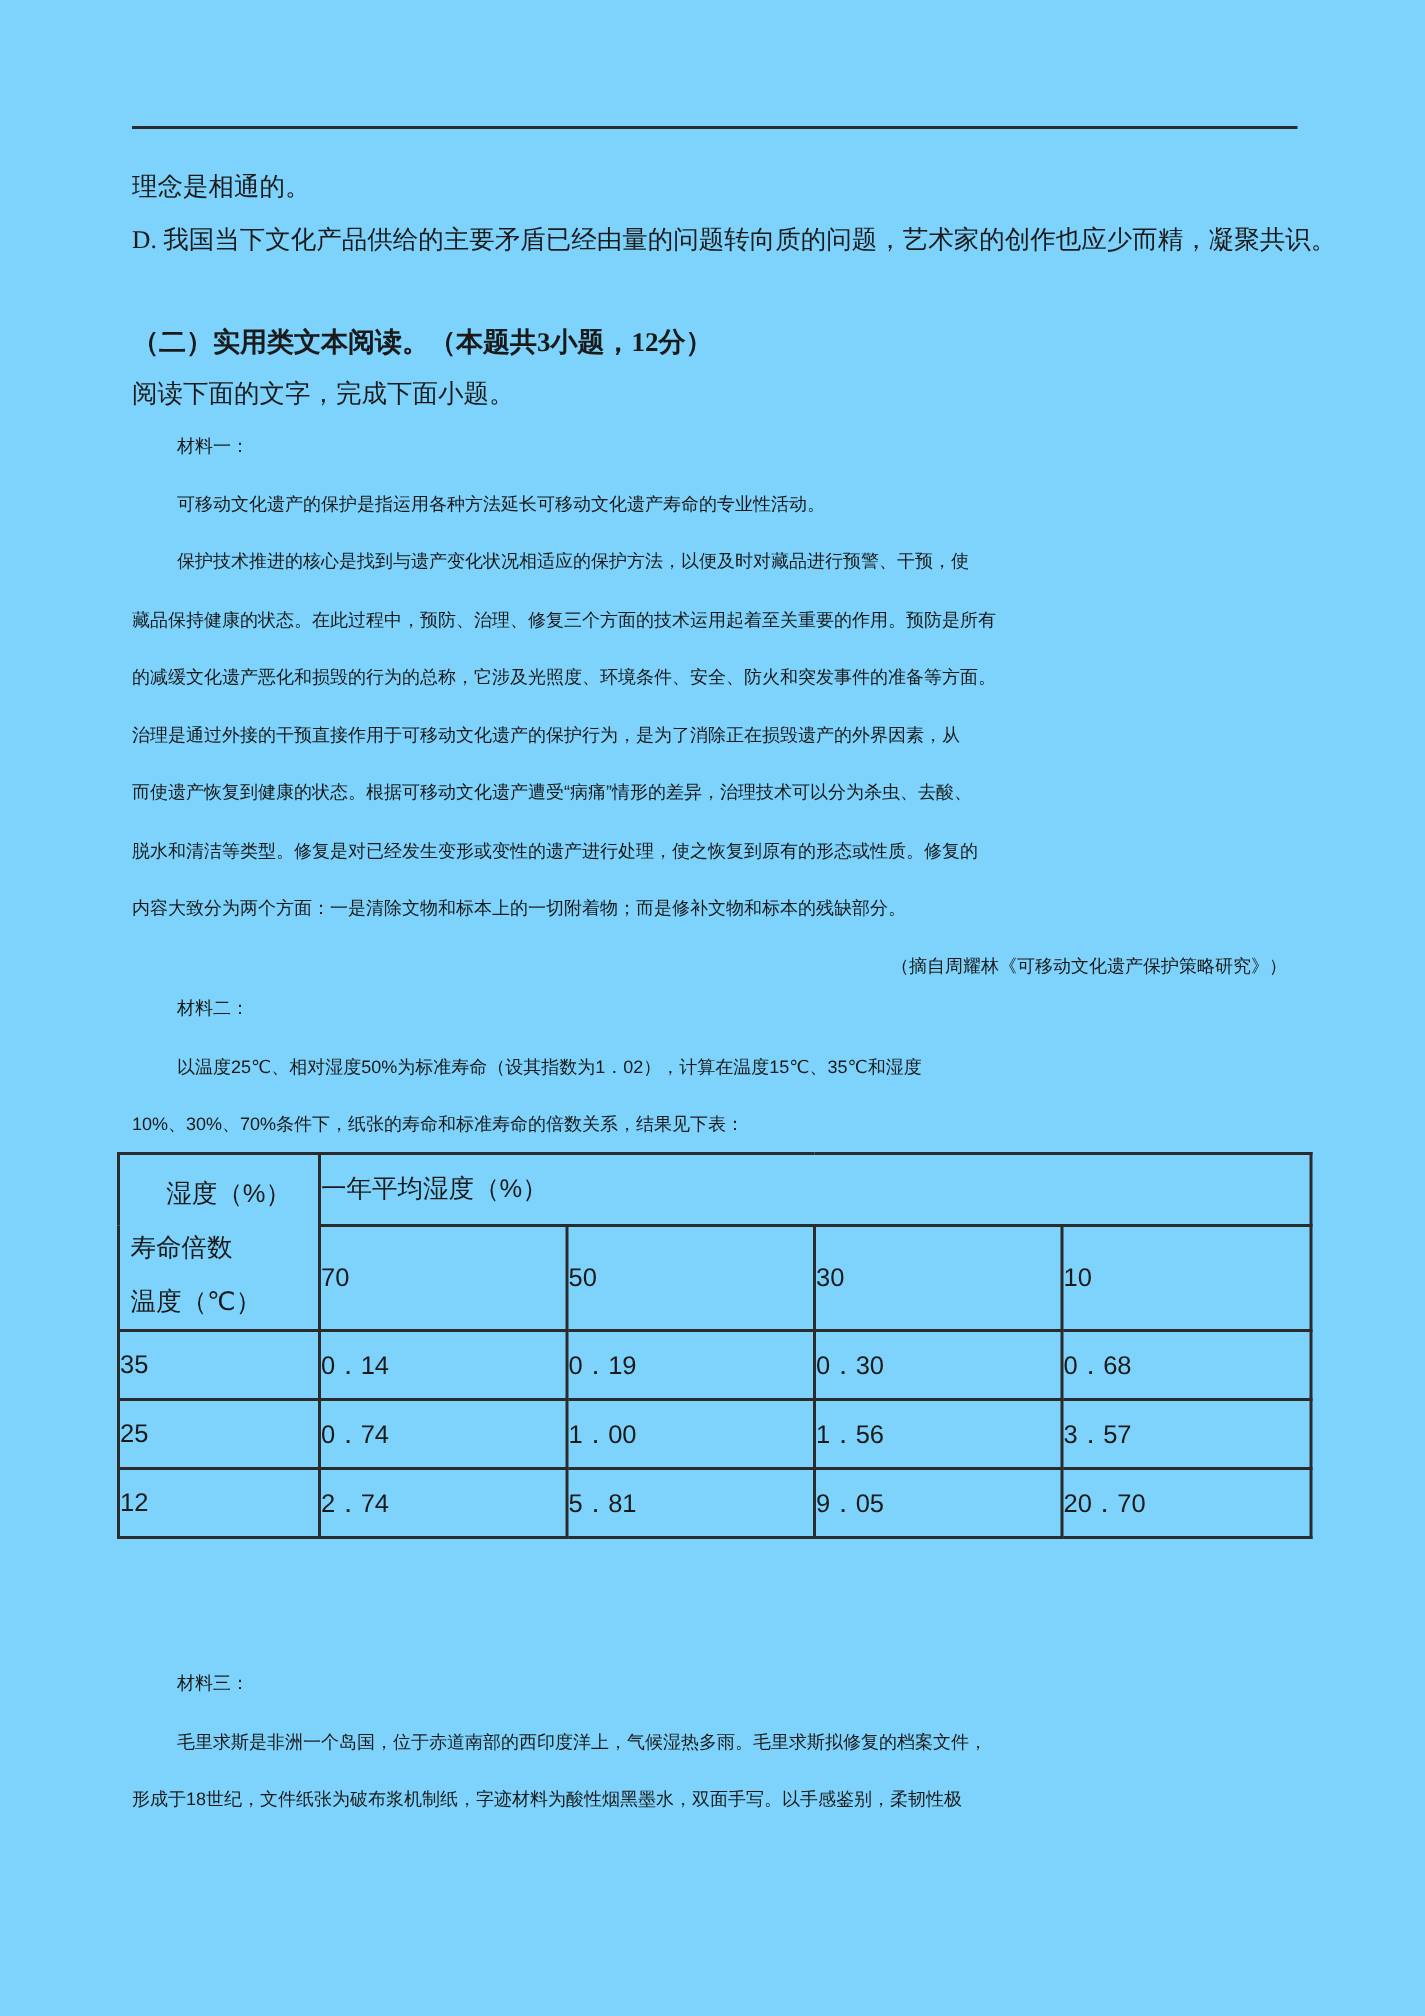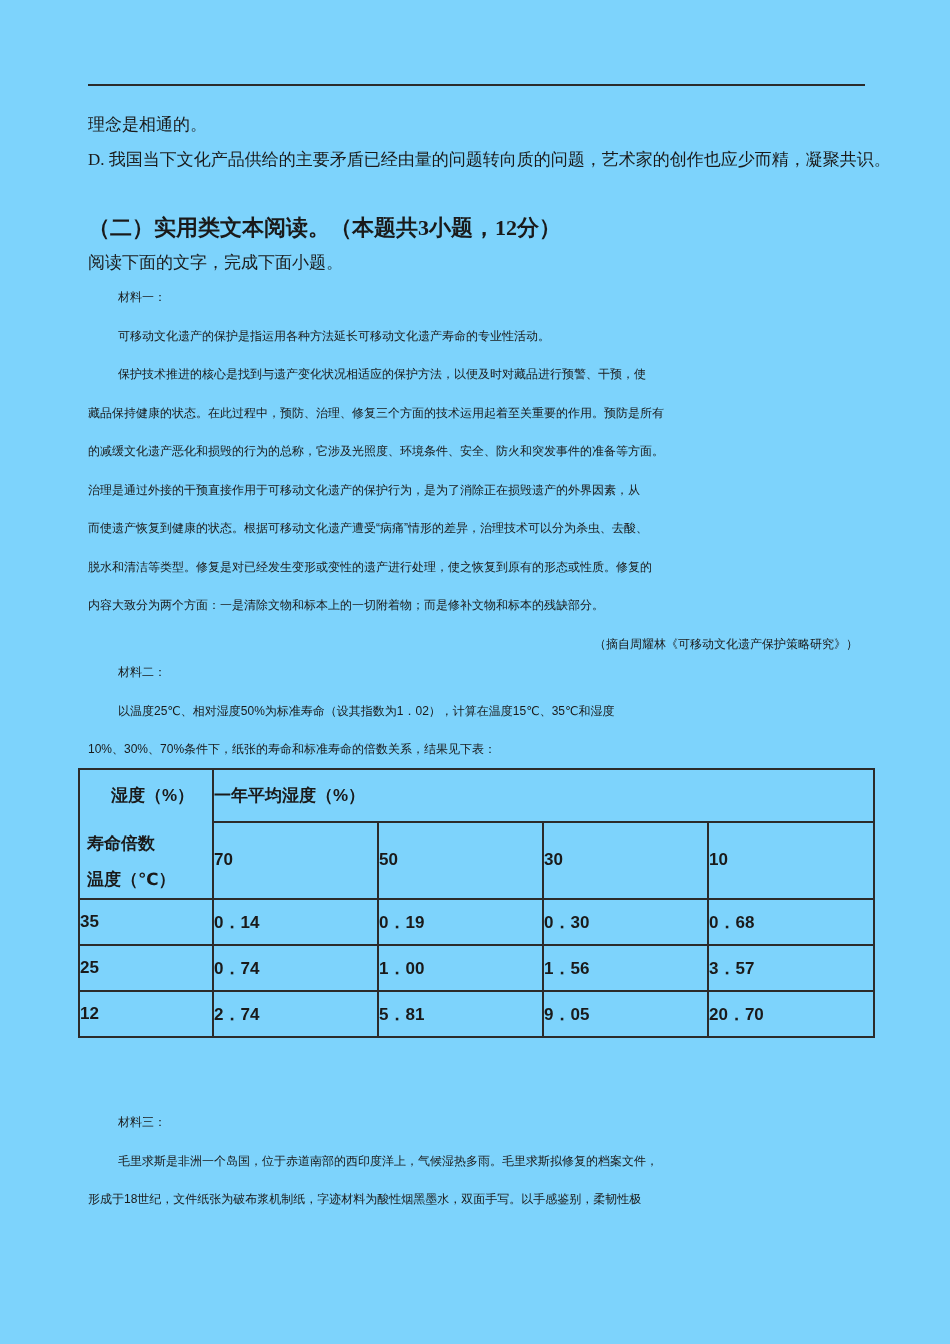--- a/index.html
+++ b/index.html
@@ -24,21 +24,21 @@
   .tline {
     position: absolute;
     left: 88px;
     width: 784px;
     font-size: 17px;
     line-height: 22px;
     white-space: nowrap;
   }
   .t-tail      { top: 114px; }
   .t-optd      { top: 149px; }
-  .t-heading   { top: 217px; font-size: 22px; font-weight: bold; }
+  .t-heading   { top: 217px; font-size: 18px; font-weight: bold; }
   .t-instr     { top: 252px; }
 
   .block { position: absolute; left: 88px; width: 784px; }
   .m1 { top: 278px; }
   .m2 { top: 653px; }
   .m3 { top: 1103px; }
   .c2 { top: 1063px; }
 
   .line {
     font-size: 12px;
@@ -52,28 +52,28 @@
   table.paper-table {
     position: absolute;
     left: 78px; top: 768px;
     border-collapse: collapse;
     table-layout: fixed;
     font-size: 17px;
     color: #1a1a1a;
   }
   .paper-table td, .paper-table th {
     border: 2px solid #2b2b2b;
-    font-weight: bold;
+    font-weight: normal;
     padding: 0;
     vertical-align: middle;
     text-align: left;
   }
   .corner-cell { vertical-align: top; }
   .corner-top { text-align: right; padding: 8px 18px 0 0; line-height: 36px; white-space: nowrap; }
-  .corner-mid { padding-left: 7px; line-height: 36px; white-space: nowrap; margin-top: 12px; }
+  .corner-mid { padding-left: 7px; line-height: 36px; white-space: nowrap; }
   .corner-bot { padding-left: 7px; line-height: 36px; white-space: nowrap; }
   .span-header { height: 45px; padding-left: 25px; white-space: nowrap; }
   .hum-cell  { height: 67px; padding-left: 38px; white-space: nowrap; }
   .temp-cell { height: 44px; padding-left: 39px; white-space: nowrap; }
   .val-cell  { padding-left: 40px; white-space: nowrap; }
 </style>
 </head>
 <body>
 
 <div class="page">

